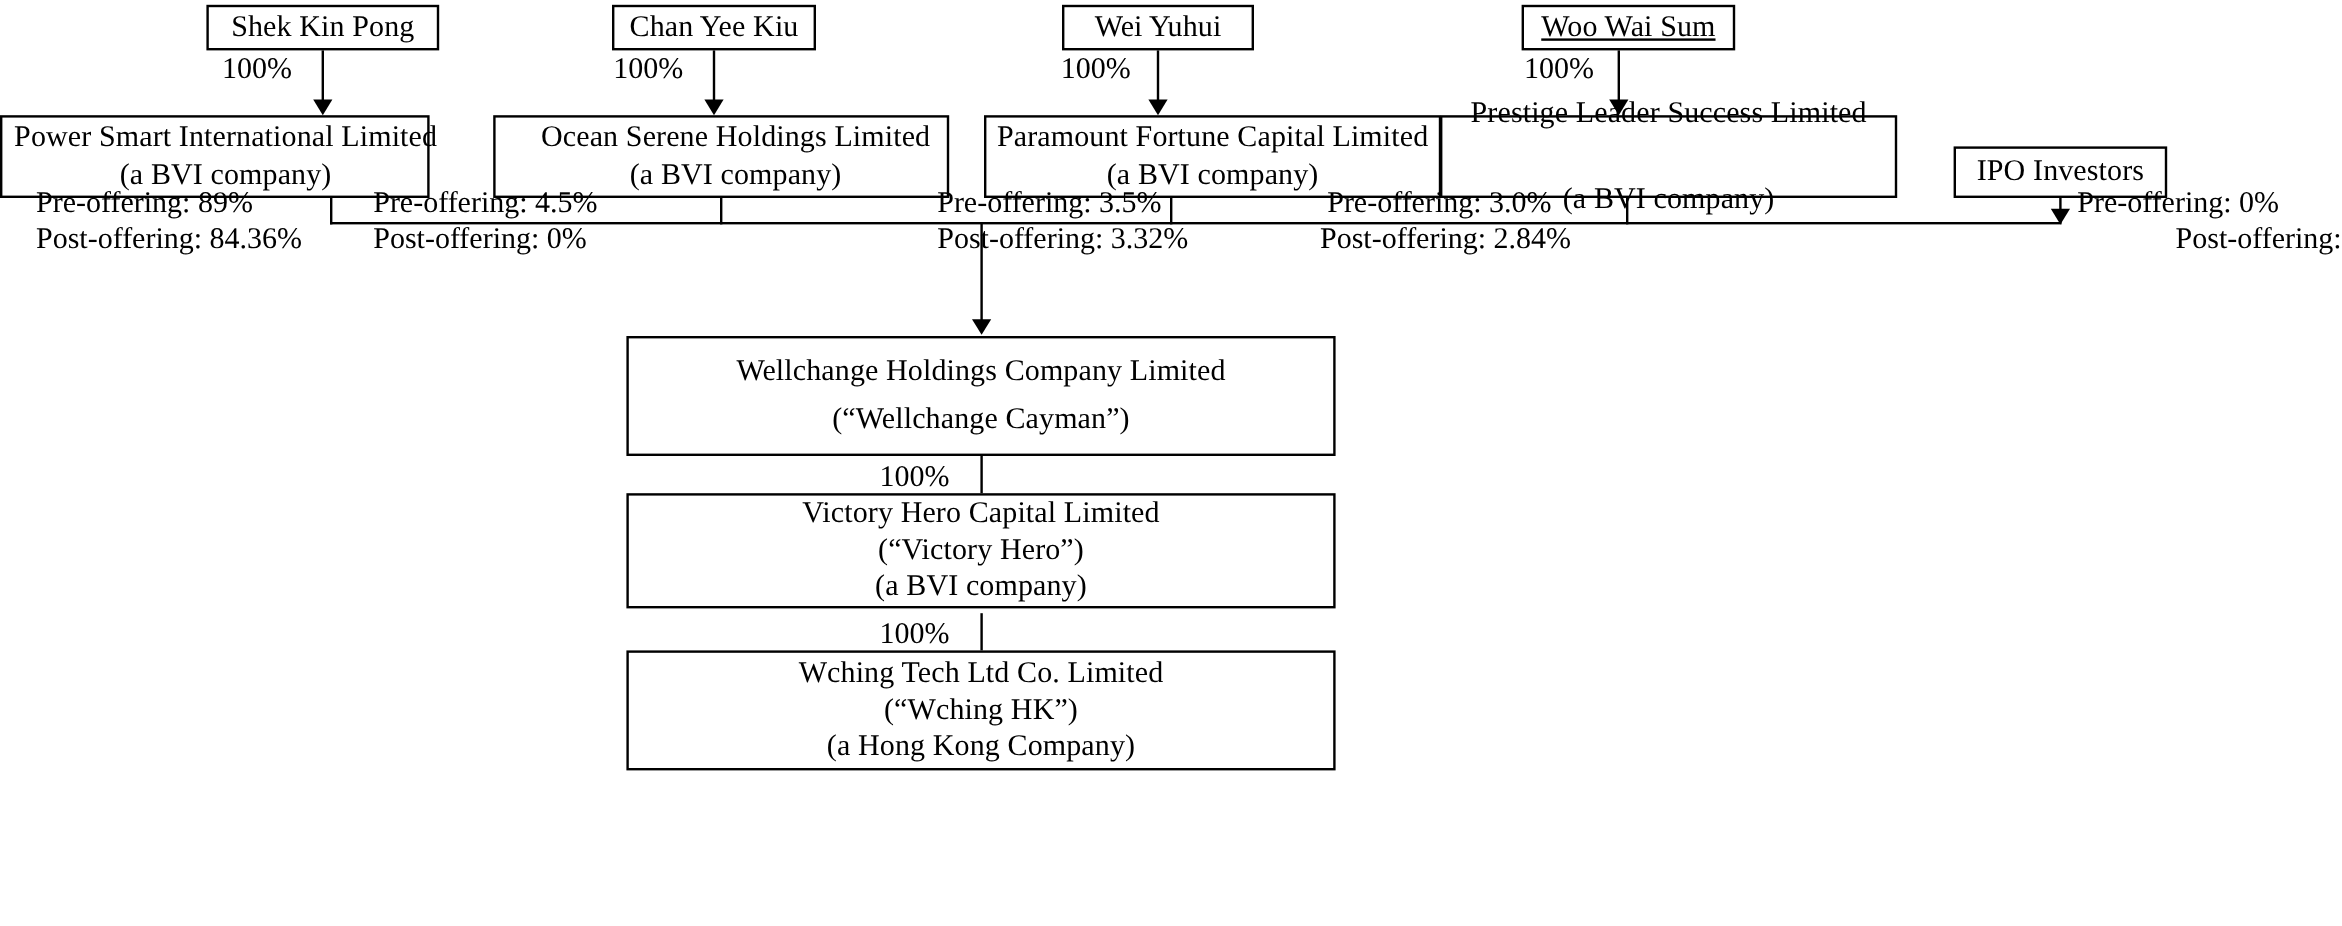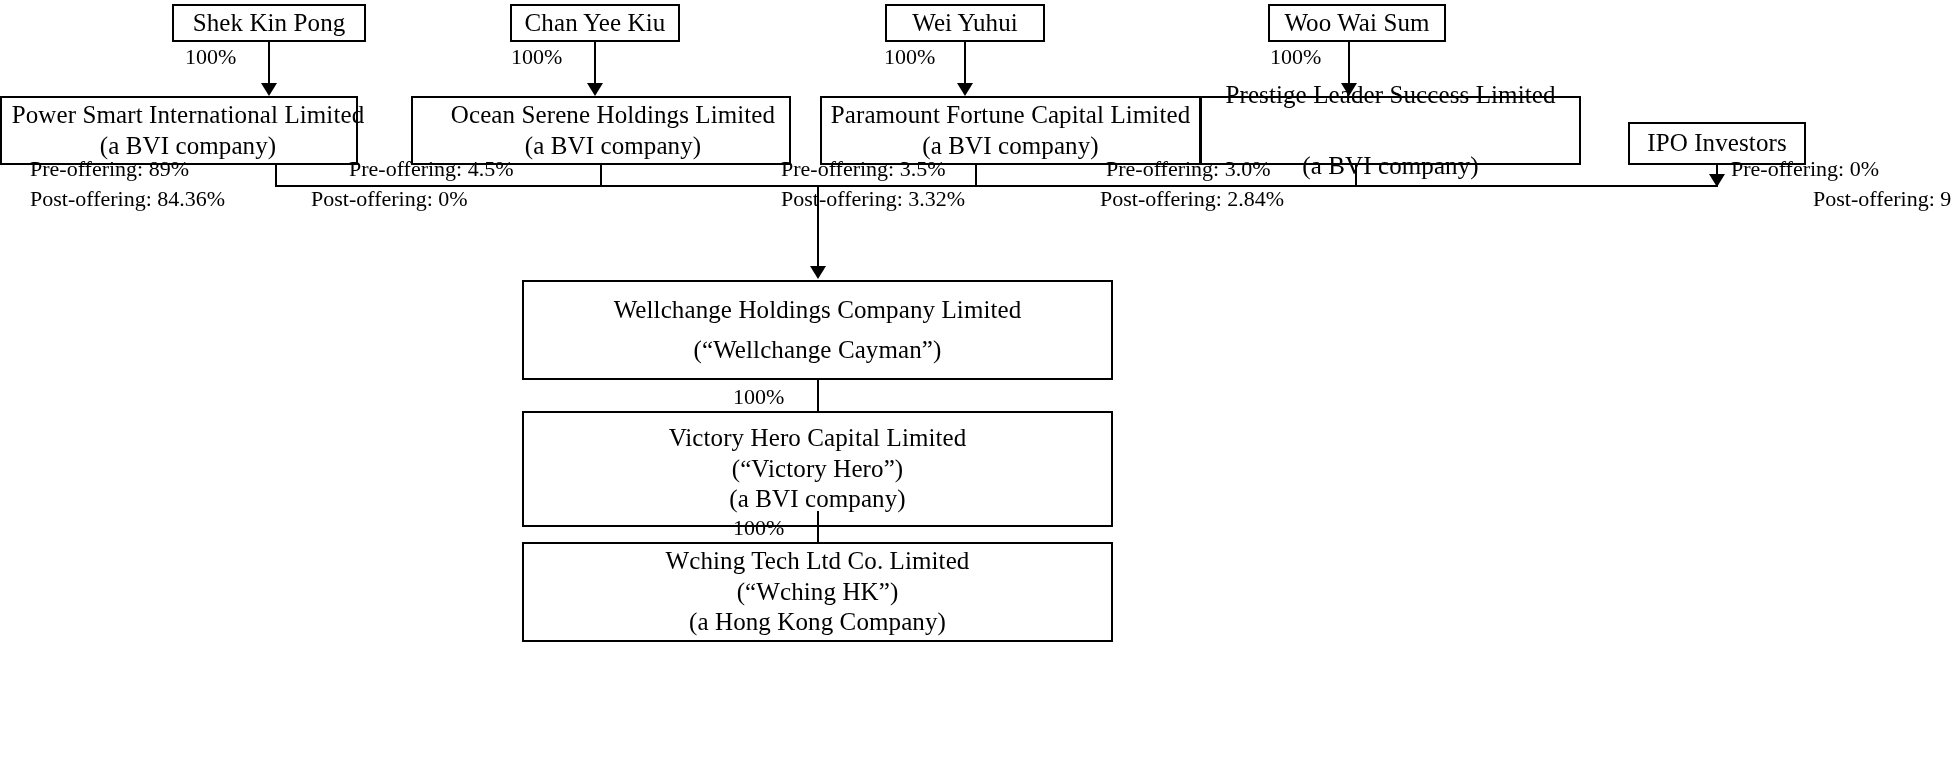--- a/index.html
+++ b/index.html
@@ -50,41 +50,41 @@
   .arrow-head {
     position: absolute;
     width: 0;
     height: 0;
     border-left: 8px solid transparent;
     border-right: 8px solid transparent;
     border-top: 13px solid #000000;
   }
   .edge-label {
     position: absolute;
-    font-size: 22px;
+    font-size: 25px;
     line-height: 1.15;
     white-space: nowrap;
     color: #000000;
   }
 </style>
 </head>
 <body>
 
 <div id="chart-root">
 
   <div class="node-box" style="left:172px; top:4px; width:194px; height:38px;">
     <span class="line">Shek Kin Pong</span>
   </div>
   <div class="node-box" style="left:510px; top:4px; width:170px; height:38px;">
     <span class="line">Chan Yee Kiu</span>
   </div>
   <div class="node-box" style="left:885px; top:4px; width:160px; height:38px;">
     <span class="line">Wei Yuhui</span>
   </div>
-  <div class="node-box" style="left:1268px; top:4px; width:178px; height:38px;">
+  <div class="node-box" style="left:1268px; top:4px; width:178px; height:38px;text-decoration:underline;">
     <span class="line">Woo Wai Sum</span>
   </div>
 
   <div class="conn-v" style="left:268px; top:42px; height:42px;"></div>
   <div class="arrow-head" style="left:261px; top:83px;"></div>
   <div class="edge-label" style="left:185px; top:44px;">100%</div>
 
   <div class="conn-v" style="left:594px; top:42px; height:42px;"></div>
   <div class="arrow-head" style="left:587px; top:83px;"></div>
   <div class="edge-label" style="left:511px; top:44px;">100%</div>
@@ -126,42 +126,42 @@
   <div class="arrow-head" style="left:1709px; top:174px;"></div>
 
   <div class="conn-h" style="left:275px; top:185px; width:1443px;"></div>
 
   <div class="conn-v" style="left:817px; top:185px; height:83px;"></div>
   <div class="arrow-head" style="left:810px; top:266px;"></div>
 
   <div class="edge-label" style="left:30px; top:156px;">Pre-offering: 89%</div>
   <div class="edge-label" style="left:30px; top:186px;">Post-offering: 84.36%</div>
 
-  <div class="edge-label" style="left:311px; top:156px;margin-left:38px;">Pre-offering: 4.5%</div>
+  <div class="edge-label" style="left:311px; top:156px;">Pre-offering: 4.5%</div>
   <div class="edge-label" style="left:311px; top:186px;">Post-offering: 0%</div>
 
   <div class="edge-label" style="left:781px; top:156px;">Pre-offering: 3.5%</div>
   <div class="edge-label" style="left:781px; top:186px;">Post-offering: 3.32%</div>
 
   <div class="edge-label" style="left:1106px; top:156px;">Pre-offering: 3.0%</div>
   <div class="edge-label" style="left:1100px; top:186px;">Post-offering: 2.84%</div>
 
   <div class="edge-label" style="left:1731px; top:156px;">Pre-offering: 0%</div>
   <div class="edge-label" style="left:1813px; top:186px;">Post-offering: 9.48%</div>
 
   <div class="node-box" style="left:522px; top:280px; width:591px; height:100px;gap:10px;">
     <span class="line">Wellchange Holdings Company Limited</span>
     <span class="line">(“Wellchange Cayman”)</span>
   </div>
 
   <div class="conn-v" style="left:817px; top:380px; height:40px;"></div>
   <div class="arrow-head" style="left:810px; top:418px;"></div>
   <div class="edge-label" style="left:733px; top:384px;">100%</div>
 
-  <div class="node-box" style="left:522px; top:411px; width:591px; height:116px;">
+  <div class="node-box" style="left:522px; top:411px; width:591px; height:96px;">
     <span class="line">Victory Hero Capital Limited</span>
     <span class="line">(“Victory Hero”)</span>
     <span class="line">(a BVI company)</span>
   </div>
 
   <div class="conn-v" style="left:817px; top:511px; height:40px;"></div>
   <div class="arrow-head" style="left:810px; top:549px;"></div>
   <div class="edge-label" style="left:733px; top:515px;">100%</div>
 
   <div class="node-box" style="left:522px; top:542px; width:591px; height:100px;">

